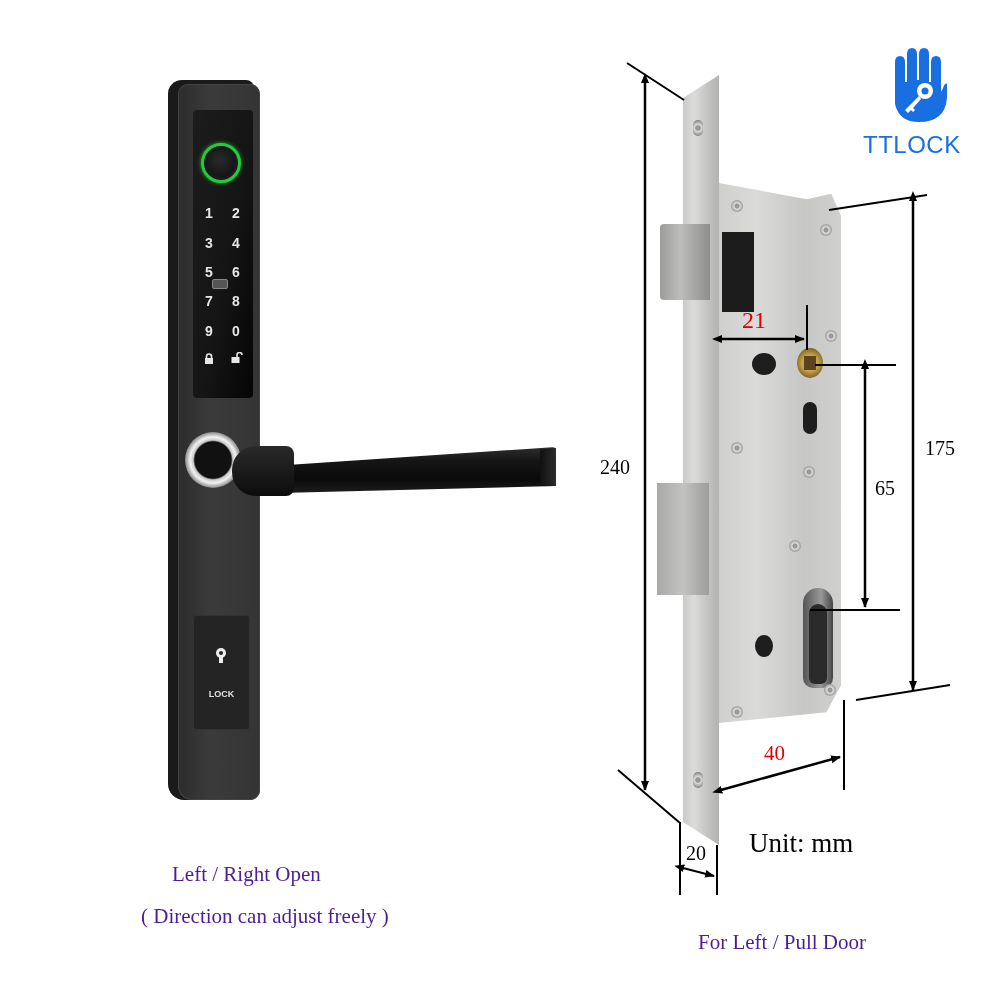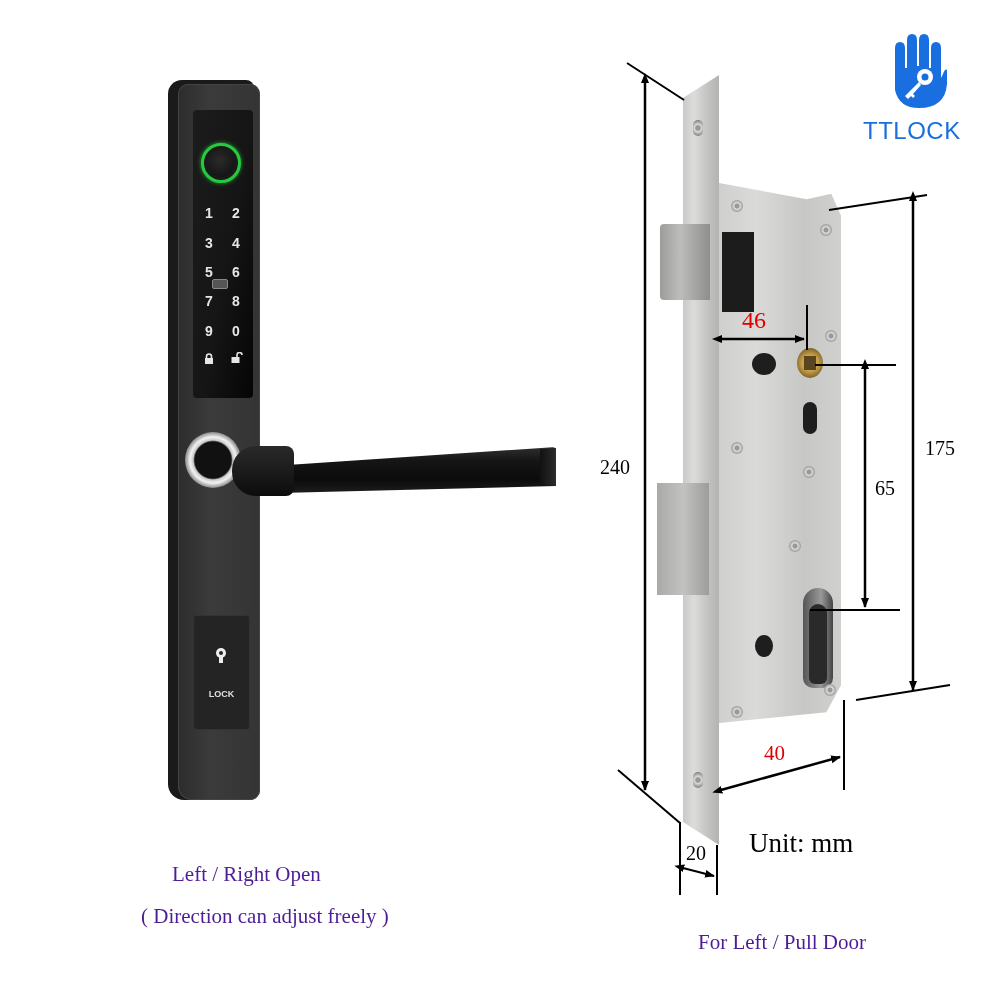--- a/index.html
+++ b/index.html
@@ -1,20 +1,20 @@
 <!DOCTYPE html>
 <html><head>
 <meta charset="utf-8">
 <style>
   html, body { margin: 0; padding: 0; background: #ffffff; }
   body { width: 1000px; height: 1000px; position: relative; overflow: hidden; font-family: "Liberation Serif", serif; }
   .abs { position: absolute; }
 
   
-  .logo { left: 860px; top: 34px; width: 100px; height: 110px; }
+  .logo { left: 860px; top: 48px; width: 100px; height: 110px; }
   .logo-text { position: absolute; left: 3px; top: 83px; font-family: "Liberation Sans", sans-serif; font-size: 24px; color: #1a6fe0; letter-spacing: 0.5px; }
 
   
   .lock-back { left: 168px; top: 80px; width: 86px; height: 720px; background: #1a1a1a; border-radius: 14px 8px 10px 16px; }
   .lock-front { left: 178px; top: 84px; width: 82px; height: 716px; background: linear-gradient(90deg, #2c2c2c 0%, #3b3b3b 40%, #343434 100%); border-radius: 10px 10px 10px 14px; box-shadow: inset 0 0 0 1px #444; }
   .panel { left: 193px; top: 110px; width: 60px; height: 288px; background: linear-gradient(100deg, #1c1c1c 0%, #151515 55%, #050505 100%); border-radius: 4px; }
   .fp-ring { left: 201px; top: 143px; width: 40px; height: 40px; border-radius: 50%; background: #1a1a1a; border: 3px solid #27c93f; box-sizing: border-box; box-shadow: 0 0 4px #1faa34; }
   .fp-inner { left: 207px; top: 149px; width: 28px; height: 28px; border-radius: 50%; background: radial-gradient(circle at 45% 40%, #2b2b2b, #0c0c0c); }
   .key { font-family: "Liberation Sans", sans-serif; font-weight: bold; font-size: 14px; color: #e6e6e6; width: 14px; text-align: center; }
   .card-icon { left: 212px; top: 279px; width: 14px; height: 8px; border: 1px solid #888; border-radius: 2px; background: #555; }
@@ -161,18 +161,18 @@
   <line x1="721" y1="790" x2="840" y2="757" stroke="#000" stroke-width="2.5" marker-start="url(#ahs)" marker-end="url(#ah)"></line>
 
   <line x1="680" y1="822" x2="680" y2="895" stroke="#000" stroke-width="2"></line>
   <line x1="717" y1="845" x2="717" y2="895" stroke="#000" stroke-width="2"></line>
   <line x1="683" y1="868" x2="714" y2="876" stroke="#000" stroke-width="2" marker-start="url(#ahs)" marker-end="url(#ah)"></line>
 </svg>
 
 <span class="abs dim" style="left:600px;top:456px;text-align:right;">240</span>
 <span class="abs dim" style="left:925px;top:437px;">175</span>
 <span class="abs dim" style="left:875px;top:477px;">65</span>
-<span class="abs dim-red" style="left:742px;top:307px;">46</span>
+<span class="abs dim-red" style="left:742px;top:307px;">21</span>
 <span class="abs dim-red" style="left:764px;top:741px;font-size:21px;">40</span>
 <span class="abs dim" style="left:686px;top:842px;">20</span>
 <span class="abs unit" style="left:749px;top:828px;">Unit: mm</span>
 
 <span class="abs caption" style="left:698px;top:930px;">For Left / Pull Door</span>
 
 </body></html>

